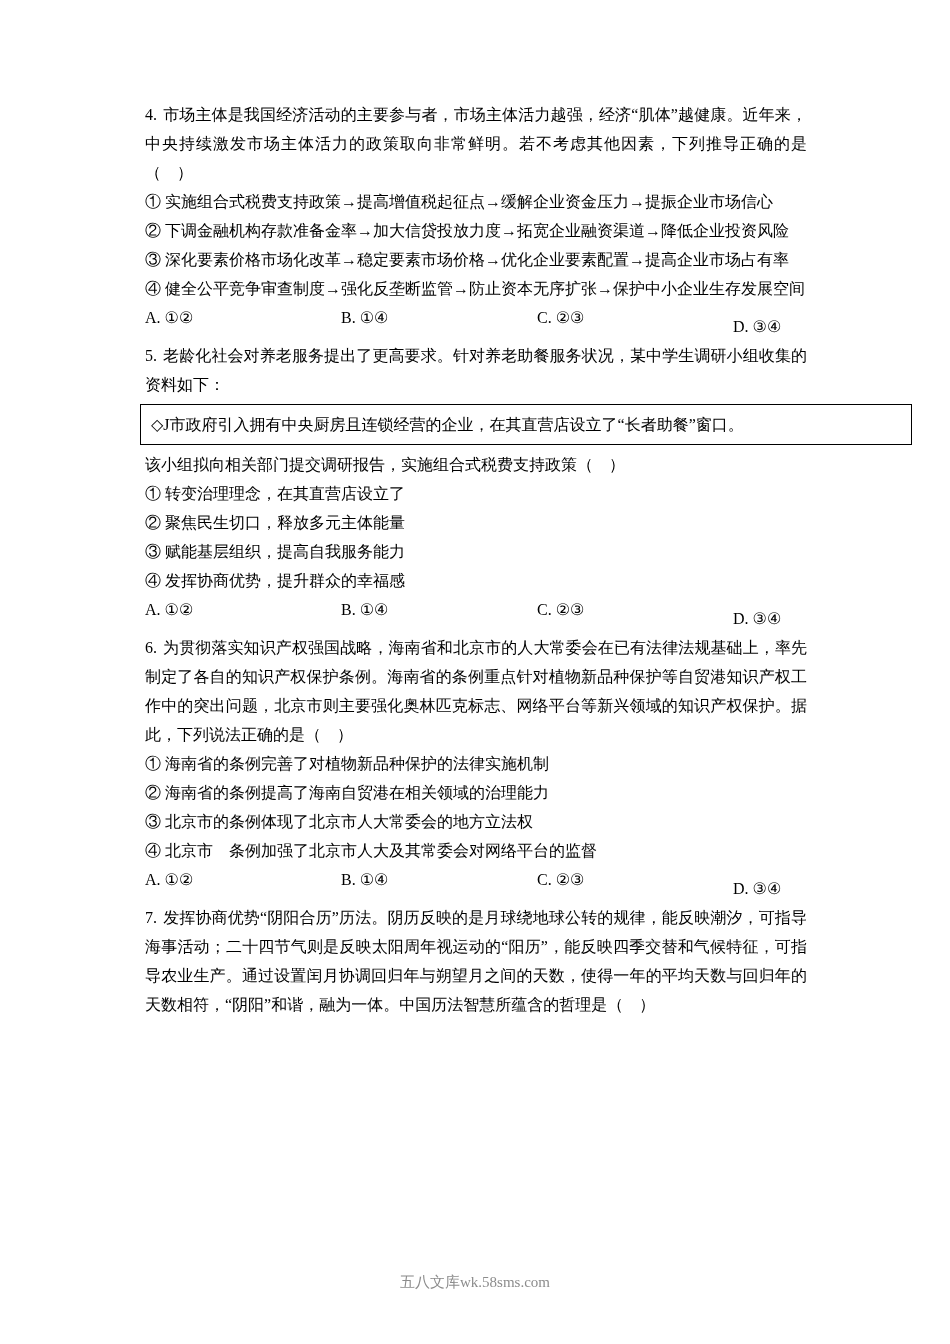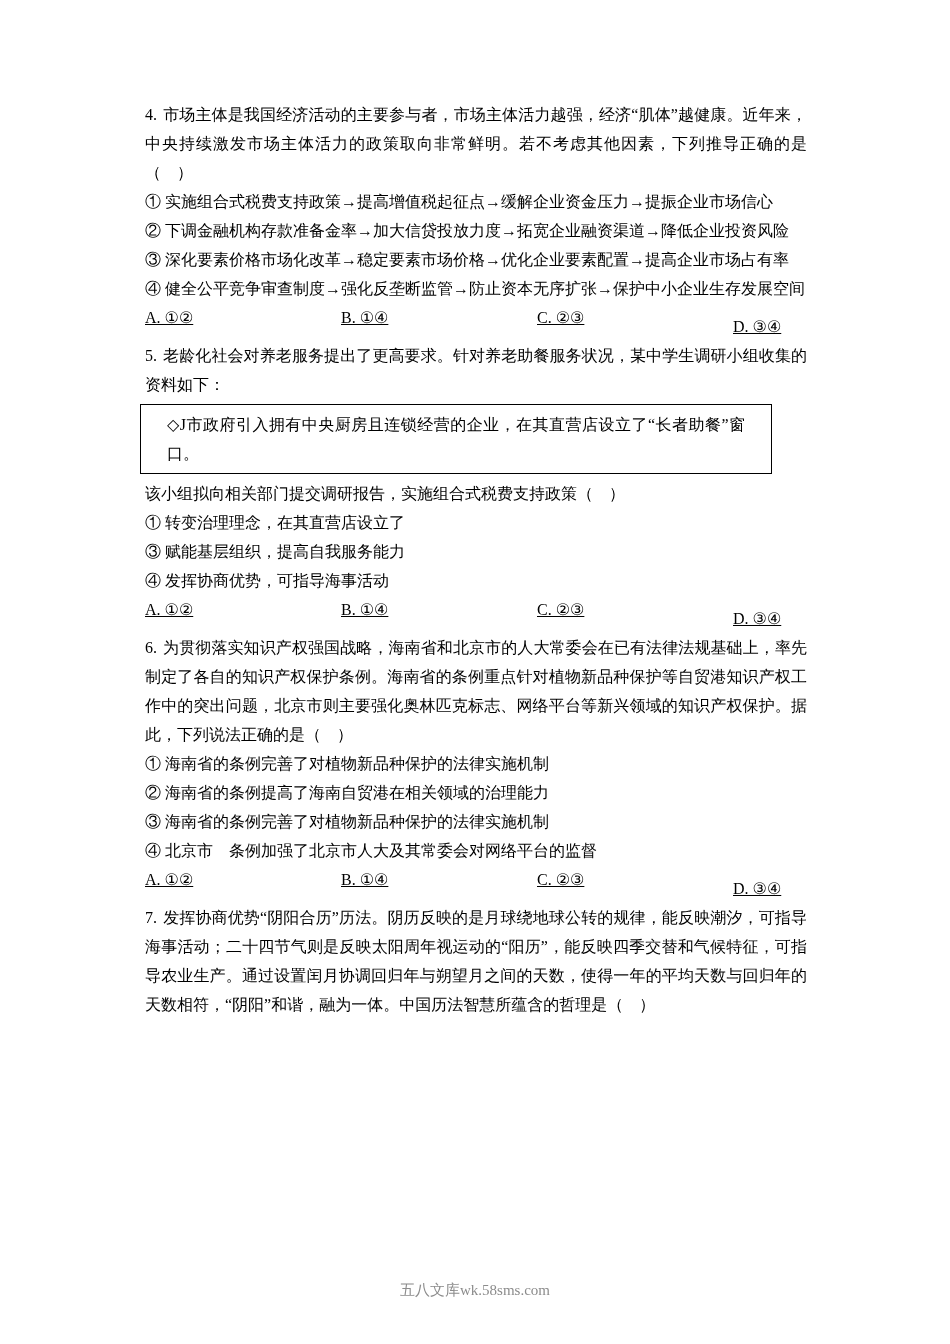--- a/index.html
+++ b/index.html
@@ -19,38 +19,37 @@
     top: 100px;
     left: 145px;
     width: 662px;
     font-size: 16px;
     line-height: 29px;
     text-align: justify;
   }
   .para { margin: 0; }
   .qnum { margin-right: 6px; }
   .material-box {
-    width: 632px;
+    width: 772px;
     margin: 5px 0 5px -5px;
     border: 1.5px solid #000000;
-    padding: 5px 26px;
+    padding: 5px 10px;
   }
   .material-box .para { text-align: justify; }
   .choices {
     display: flex;
     margin: 0;
     line-height: 29px;
-    text-decoration: underline;
   }
   .choice { display: inline-block; width: 196px; }
   .choice:last-child { width: auto; margin-top: 9px; }
   .footer {
     position: absolute;
     left: 0;
-    bottom: 44px;
+    bottom: 52px;
     width: 100%;
     text-align: center;
     color: #8c8c8c;
     font-size: 15px;
     font-family: "Liberation Serif", "DejaVu Serif", serif;
   }
 </style>
 </head>
 <body>
 
@@ -71,35 +70,36 @@
       </div>
     </section>
 
     <section>
       <p class="para"><span class="qnum">5.</span><span>老龄化社会对养老服务提出了更高要求。针对养老助餐服务状况，某中学生调研小组收集的资料如下：</span></p>
       <div class="material-box">
         <p class="para">◇J市政府引入拥有中央厨房且连锁经营的企业，在其直营店设立了“长者助餐”窗口。</p>
       </div>
       <p class="para">该小组拟向相关部门提交调研报告，实施组合式税费支持政策（　）</p>
       <p class="para">① 转变治理理念，在其直营店设立了</p>
+      <p class="para">② 聚焦民生切口，释放多元主体能量</p>
       <p class="para">③ 赋能基层组织，提高自我服务能力</p>
-      <p class="para">④ 发挥协商优势，可指导海事活动</p>
+      <p class="para">④ 发挥协商优势，提升群众的幸福感</p>
       <div class="choices">
         <span class="choice">A.  ①②</span>
         <span class="choice">B.  ①④</span>
         <span class="choice">C.  ②③</span>
         <span class="choice">D.  ③④</span>
       </div>
     </section>
 
     <section>
       <p class="para"><span class="qnum">6.</span><span>为贯彻落实知识产权强国战略，海南省和北京市的人大常委会在已有法律法规基础上，率先制定了各自的知识产权保护条例。海南省的条例重点针对植物新品种保护等自贸港知识产权工作中的突出问题，北京市则主要强化奥林匹克标志、网络平台等新兴领域的知识产权保护。据此，下列说法正确的是（　）</span></p>
       <p class="para">① 海南省的条例完善了对植物新品种保护的法律实施机制</p>
       <p class="para">② 海南省的条例提高了海南自贸港在相关领域的治理能力</p>
-      <p class="para">③ 海南省的条例完善了对植物新品种保护的法律实施机制</p>
+      <p class="para">③ 北京市的条例体现了北京市人大常委会的地方立法权</p>
       <p class="para">④ 北京市　条例加强了北京市人大及其常委会对网络平台的监督</p>
       <div class="choices">
         <span class="choice">A.  ①②</span>
         <span class="choice">B.  ①④</span>
         <span class="choice">C.  ②③</span>
         <span class="choice">D.  ③④</span>
       </div>
     </section>
 
     <section>

